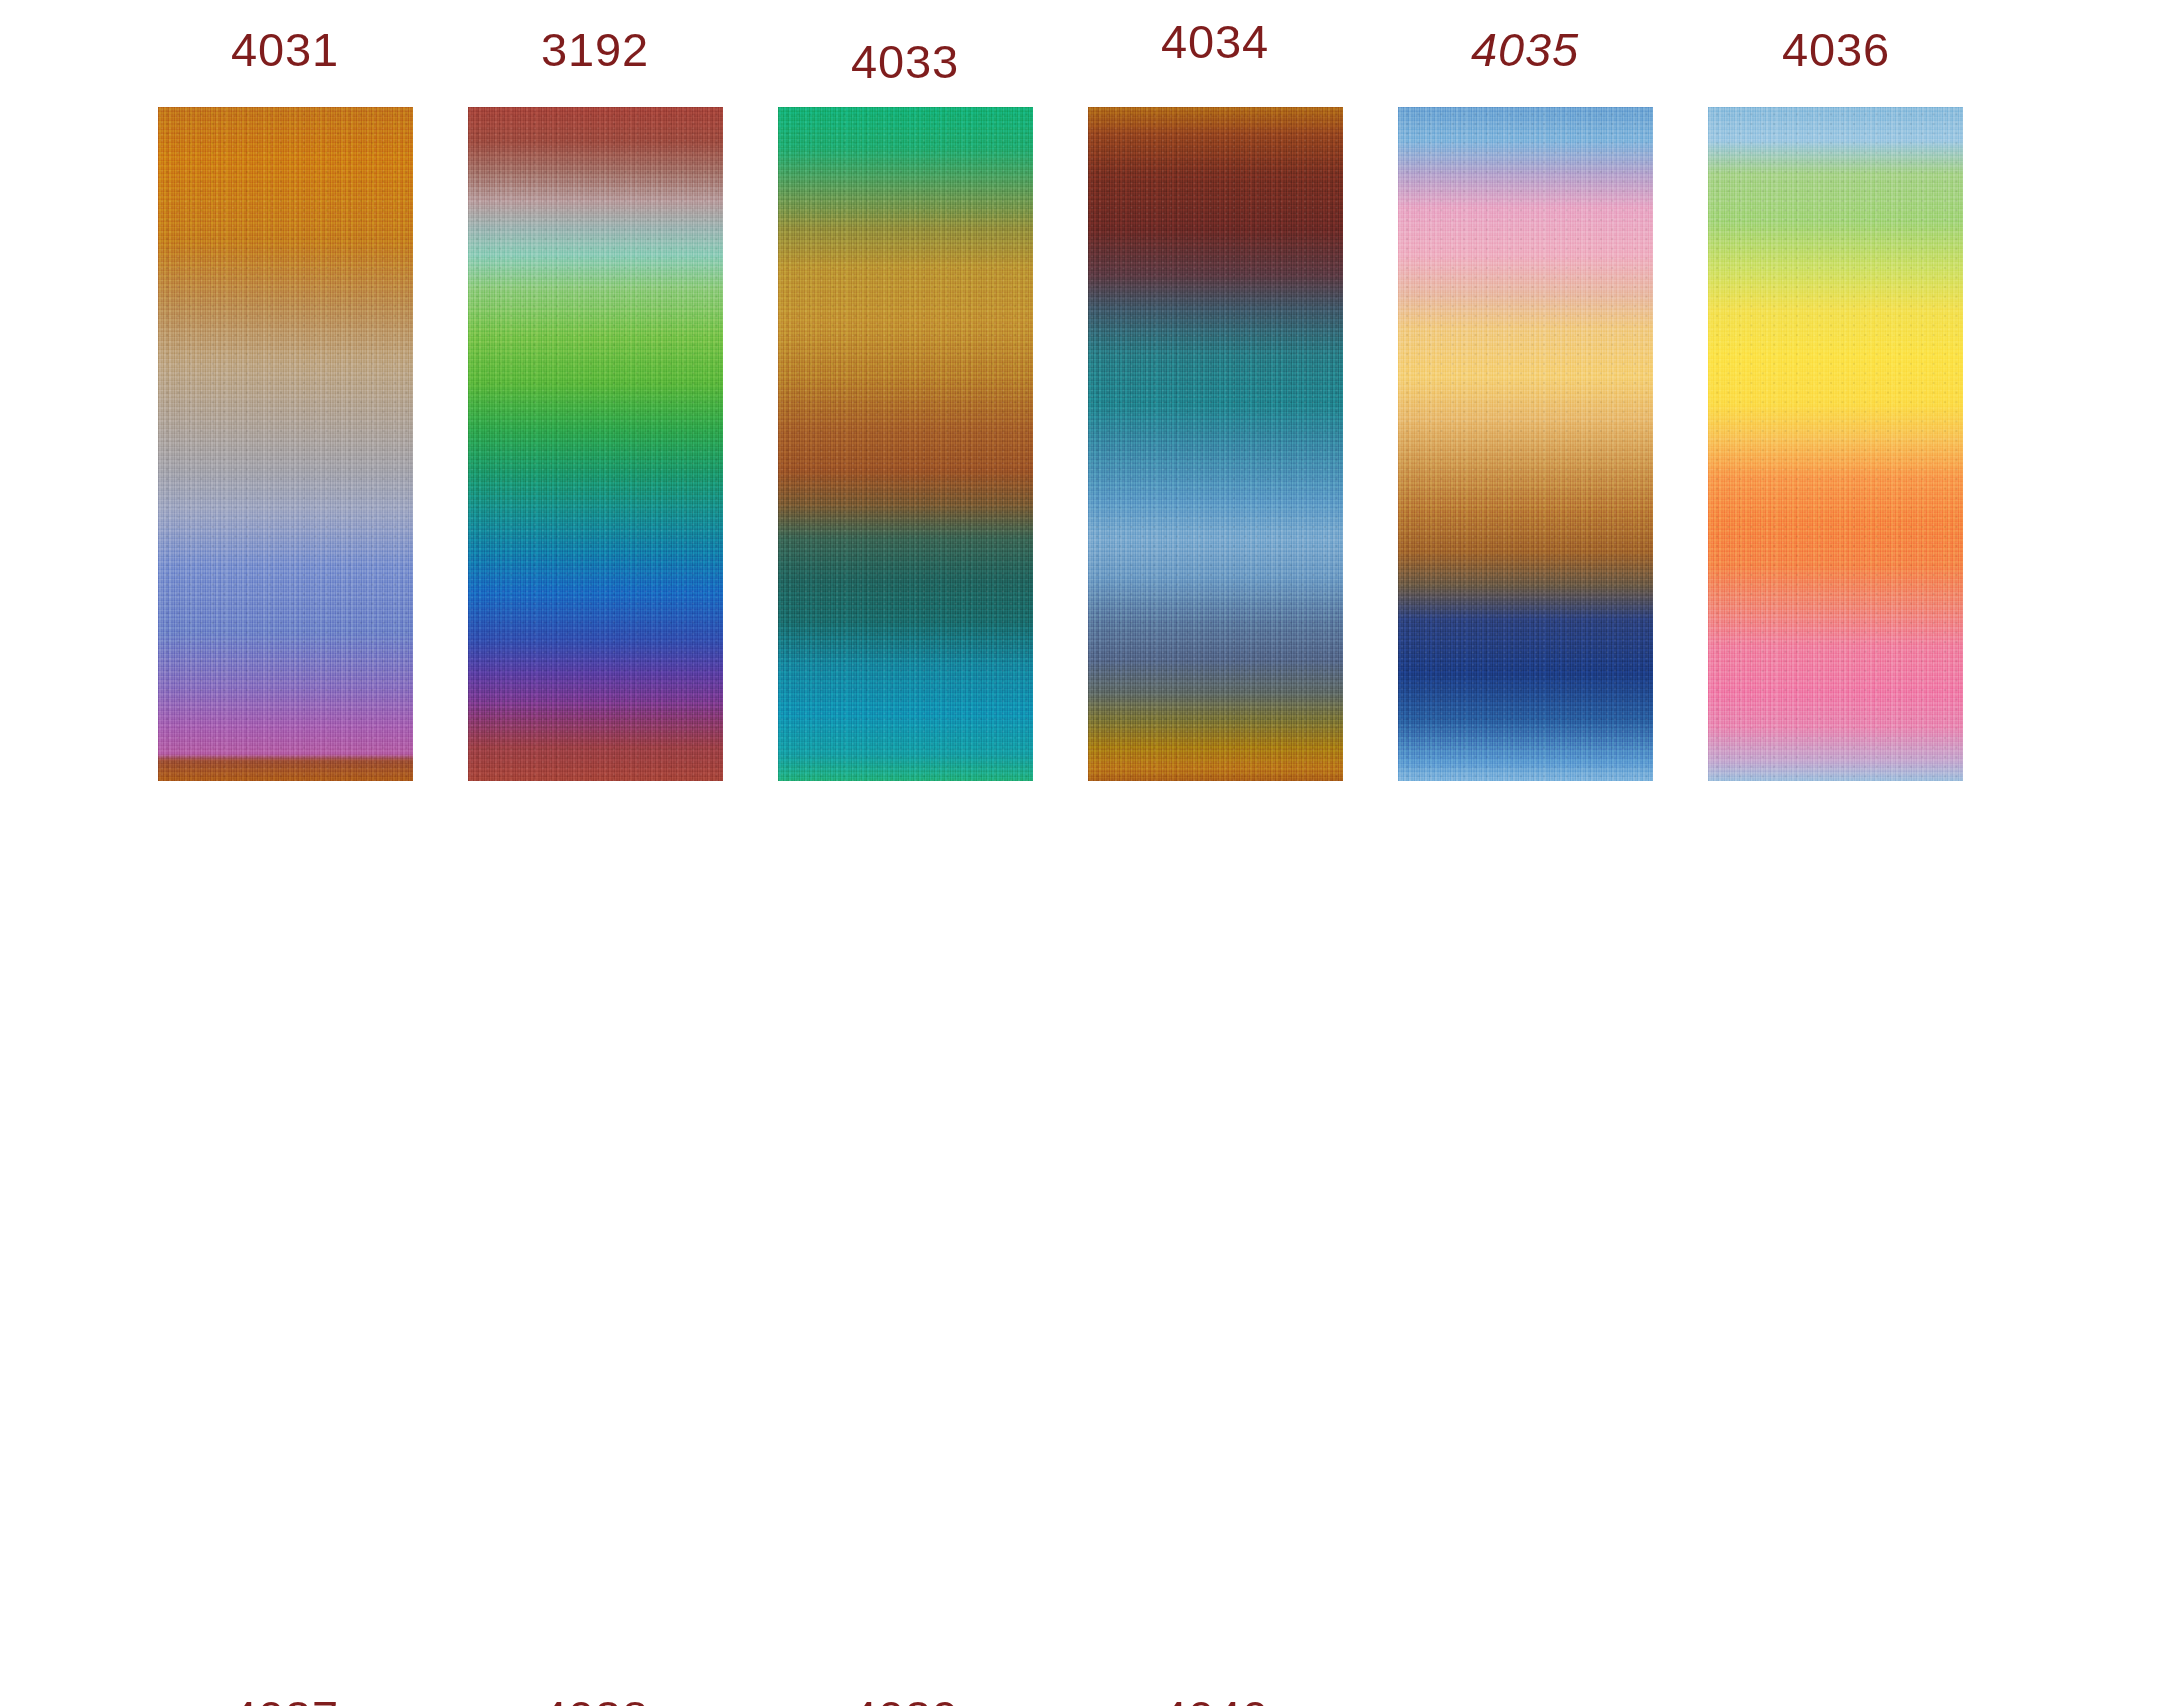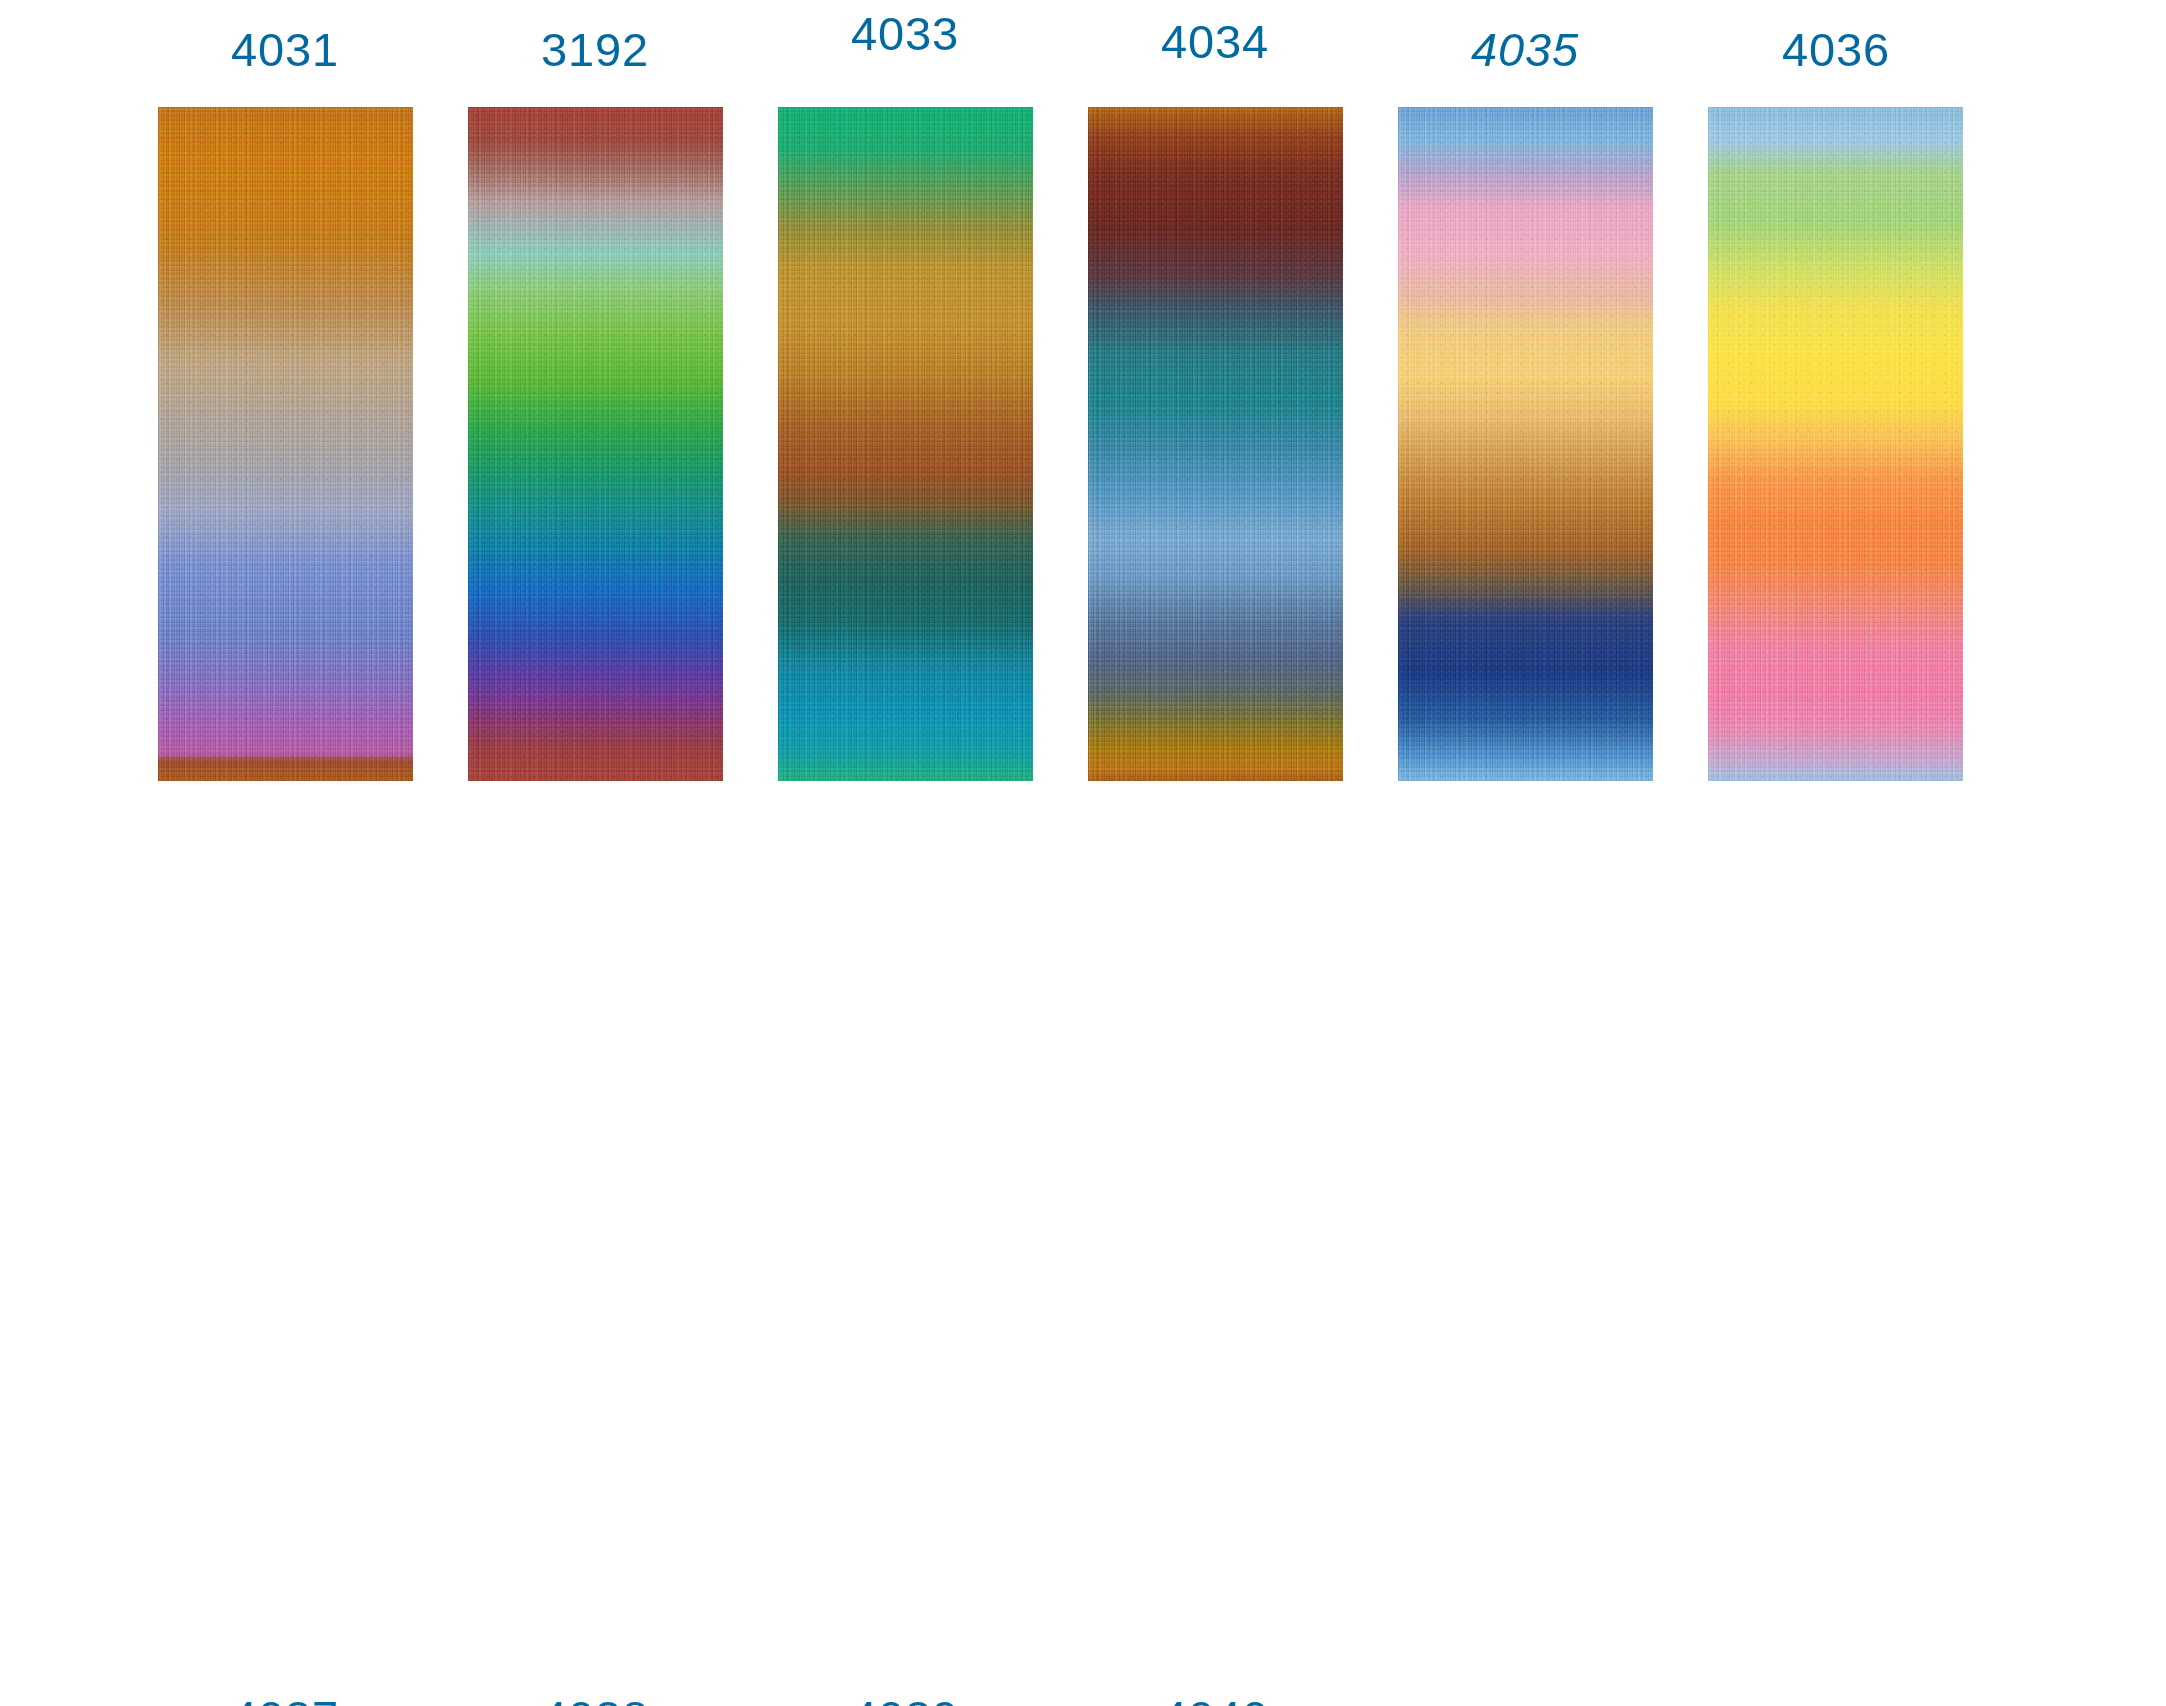--- a/index.html
+++ b/index.html
@@ -20,21 +20,21 @@
     top:0;
     width:262px;
   }
   .swatch-label{
     display:block;
     width:262px;
     text-align:center;
     font-size:47px;
     font-weight:300;
     letter-spacing:0.9px;
-    color:#0369a1;
+    color:#7f1d1d;
     line-height:1;
     padding-bottom:0;
   }
   .swatch-chip{
     position:relative;
     margin:0 auto;
     width:255px;
     overflow:hidden;
     background:#ccc;
   }
@@ -84,21 +84,21 @@
       </div>
       <div class="swatch-cell" style="left: 464px; top: 0px; width: 262px;">
         <span class="swatch-label" style="position: absolute; left: 0px; top: 26px;">3192</span>
         <div class="swatch-chip" style="position: absolute; left: 3.5px; top: 107px; width: 255px; height: 674px;">
           <div class="grad" style="background: linear-gradient(rgb(166, 68, 58) 0%, rgb(159, 76, 64) 5%, rgb(165, 118, 109) 10%, rgb(184, 157, 158) 14%, rgb(159, 182, 180) 18%, rgb(142, 205, 185) 22%, rgb(143, 203, 125) 27%, rgb(121, 195, 74) 34%, rgb(92, 184, 60) 41%, rgb(47, 167, 78) 48%, rgb(29, 154, 107) 54%, rgb(24, 144, 143) 60%, rgb(19, 128, 171) 66%, rgb(26, 108, 194) 72%, rgb(50, 80, 176) 79%, rgb(90, 63, 164) 84%, rgb(122, 59, 147) 88%, rgb(138, 58, 112) 91%, rgb(156, 64, 70) 95%, rgb(168, 70, 58) 100%);"></div>
           <div class="knit"></div>
           <div class="speck"></div>
         </div>
       </div>
       <div class="swatch-cell" style="left: 774px; top: 0px; width: 262px;">
-        <span class="swatch-label" style="position: absolute; left: 0px; top: 10px;">4033</span>
+        <span class="swatch-label" style="position: absolute; left: 0px; top: 38px;">4033</span>
         <div class="swatch-chip" style="position: absolute; left: 3.5px; top: 107px; width: 255px; height: 674px;">
           <div class="grad" style="background: linear-gradient(rgb(20, 177, 119) 0%, rgb(32, 173, 115) 6%, rgb(93, 158, 91) 12%, rgb(149, 145, 61) 18%, rgb(189, 150, 51) 24%, rgb(196, 148, 51) 32%, rgb(185, 130, 44) 40%, rgb(167, 97, 42) 48%, rgb(157, 85, 39) 54%, rgb(123, 91, 51) 59%, rgb(59, 102, 85) 64%, rgb(34, 101, 95) 70%, rgb(27, 109, 108) 76%, rgb(22, 136, 161) 83%, rgb(17, 148, 181) 90%, rgb(22, 159, 165) 96%, rgb(34, 178, 127) 100%);"></div>
           <div class="knit"></div>
           <div class="speck"></div>
         </div>
       </div>
       <div class="swatch-cell" style="left: 1084px; top: 0px; width: 262px;">
         <span class="swatch-label" style="position: absolute; left: 0px; top: 18px;">4034</span>
         <div class="swatch-chip" style="position: absolute; left: 3.5px; top: 107px; width: 255px; height: 674px;">
           <div class="grad" style="background: linear-gradient(rgb(176, 106, 23) 0%, rgb(151, 70, 31) 4%, rgb(122, 48, 34) 10%, rgb(109, 42, 37) 18%, rgb(92, 59, 68) 25%, rgb(64, 89, 106) 30%, rgb(41, 127, 136) 37%, rgb(34, 134, 144) 44%, rgb(58, 138, 166) 50%, rgb(91, 155, 197) 58%, rgb(125, 171, 208) 64%, rgb(110, 156, 196) 70%, rgb(93, 125, 162) 76%, rgb(85, 104, 139) 82%, rgb(96, 107, 103) 87%, rgb(125, 118, 54) 91%, rgb(168, 125, 20) 95%, rgb(187, 120, 26) 98%, rgb(173, 99, 24) 100%);"></div>

